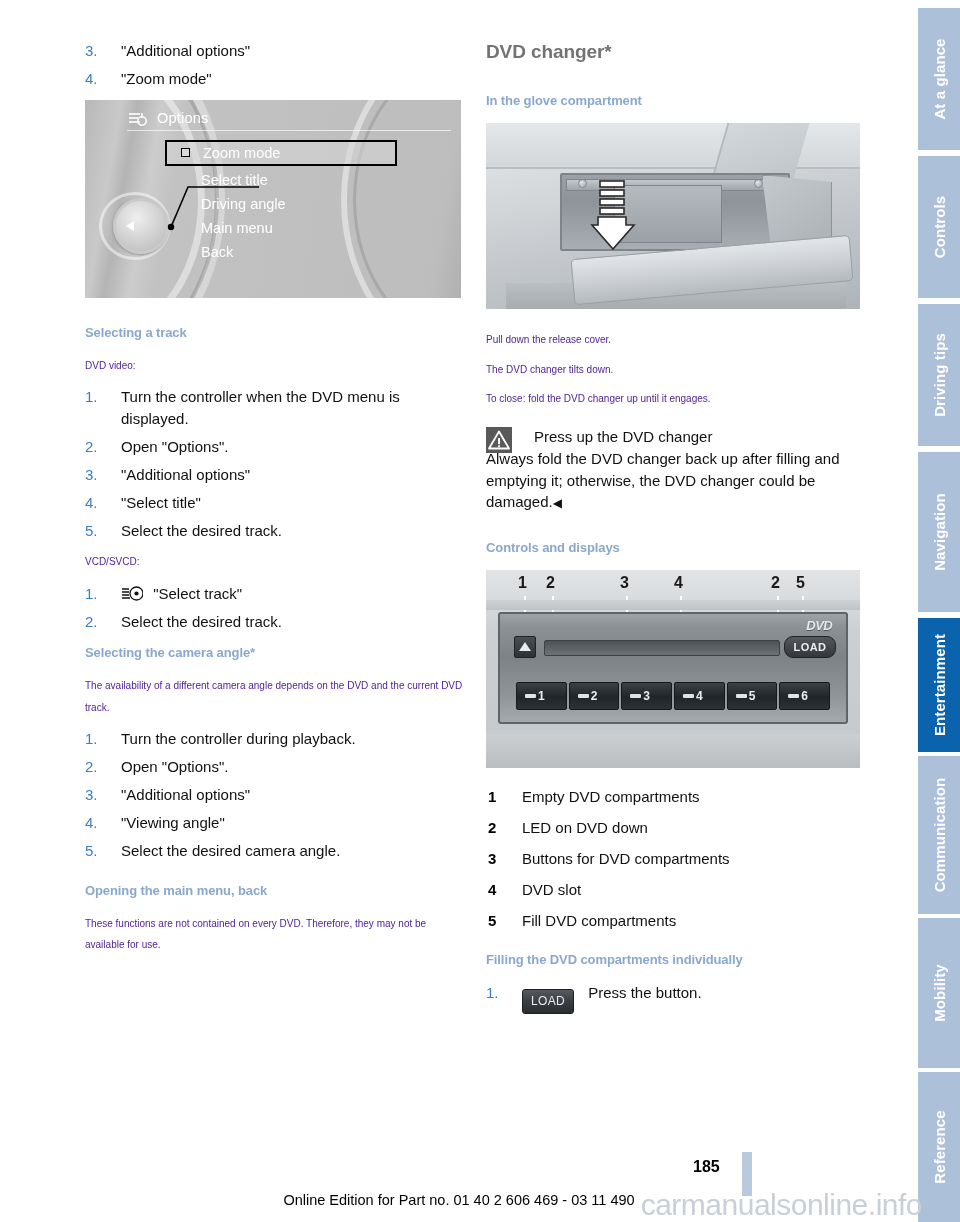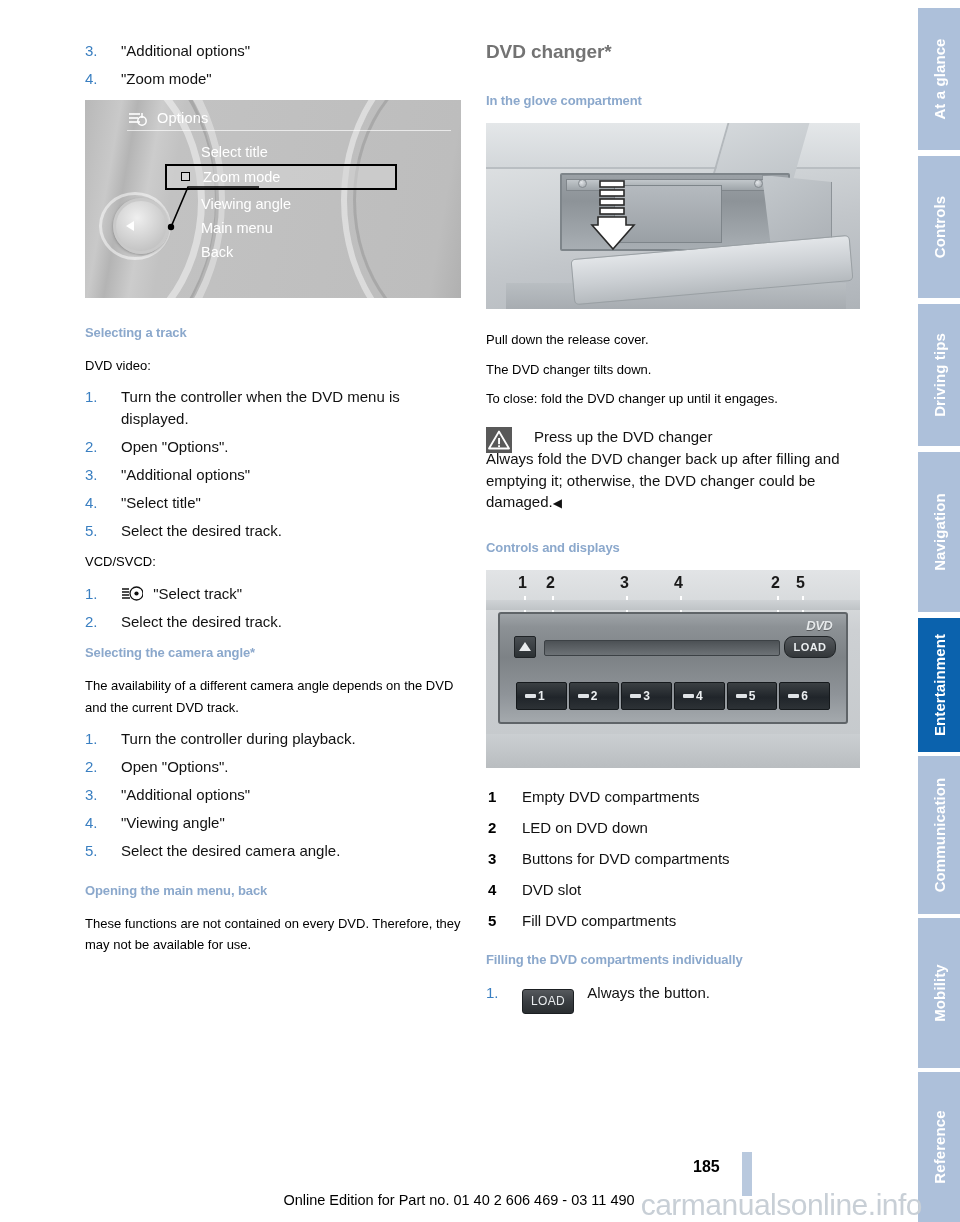--- a/index.html
+++ b/index.html
@@ -38,24 +38,24 @@
   h2.sub-title {
     font-size: 13px;
     line-height: 22px;
     font-weight: bold;
     color: #8ba8cc;
     margin: 0 0 11px 0;
     letter-spacing: -0.1px;
   }
 
   p.body {
-    font-size: 13px;
+    font-size: 10px;
     line-height: 21.5px;
     margin: 0 0 8px 0;
-    color: #000000;
+    color: #4c1d95;
   }
   p.body.lead { margin-bottom: 10px; }
 
   ol.steps {
     list-style: none;
     margin: 0 0 10px 0;
     padding: 0;
   }
   ol.steps > li {
     position: relative;
@@ -434,29 +434,29 @@
           <path d="M2 7 H11" stroke="#ffffff" stroke-width="1.6" fill="none"></path>
           <path d="M2 11 H13" stroke="#ffffff" stroke-width="1.6" fill="none"></path>
           <circle cx="15" cy="10" r="4.2" fill="none" stroke="#ffffff" stroke-width="1.5"></circle>
           <path d="M15 2 v5" stroke="#ffffff" stroke-width="1.5"></path>
         </svg>
         <span class="hdr-label">Options</span>
       </div>
       <div class="hdr-rule"></div>
 
       <div class="menu">
-        <div class="row">
-          <span>Select title</span>
-        </div>
         <div class="row selected">
           <span class="checkbox"></span>
           <span>Zoom mode</span>
         </div>
         <div class="row">
-          <span>Viewing angle</span>
+          <span>Select title</span>
+        </div>
+        <div class="row">
+          <span>Driving angle</span>
         </div>
         <div class="row">
           <span>Main menu</span>
         </div>
         <div class="row">
           <span>Back</span>
         </div>
       </div>
 
       <div class="knob-outer"></div>
@@ -663,21 +663,21 @@
         <span class="num">5</span>
         <span>Fill DVD compartments</span>
       </li>
     </ul>
 
     <h2 class="sub-title">Filling the DVD compartments individually</h2>
     <ol class="steps">
       <li>
         <span class="num">1.</span>
         <span class="load-inline">LOAD</span>
-        <span>Always the button.</span>
+        <span>Press the button.</span>
       </li>
     </ol>
   </div>
 
   <div id="tabrail">
     <div class="tab" style="top:8px;    height:142px;">
         <span class="vtext">At a glance</span>
       </div>
     <div class="tab" style="top:156px;  height:142px;">
         <span class="vtext">Controls</span>

